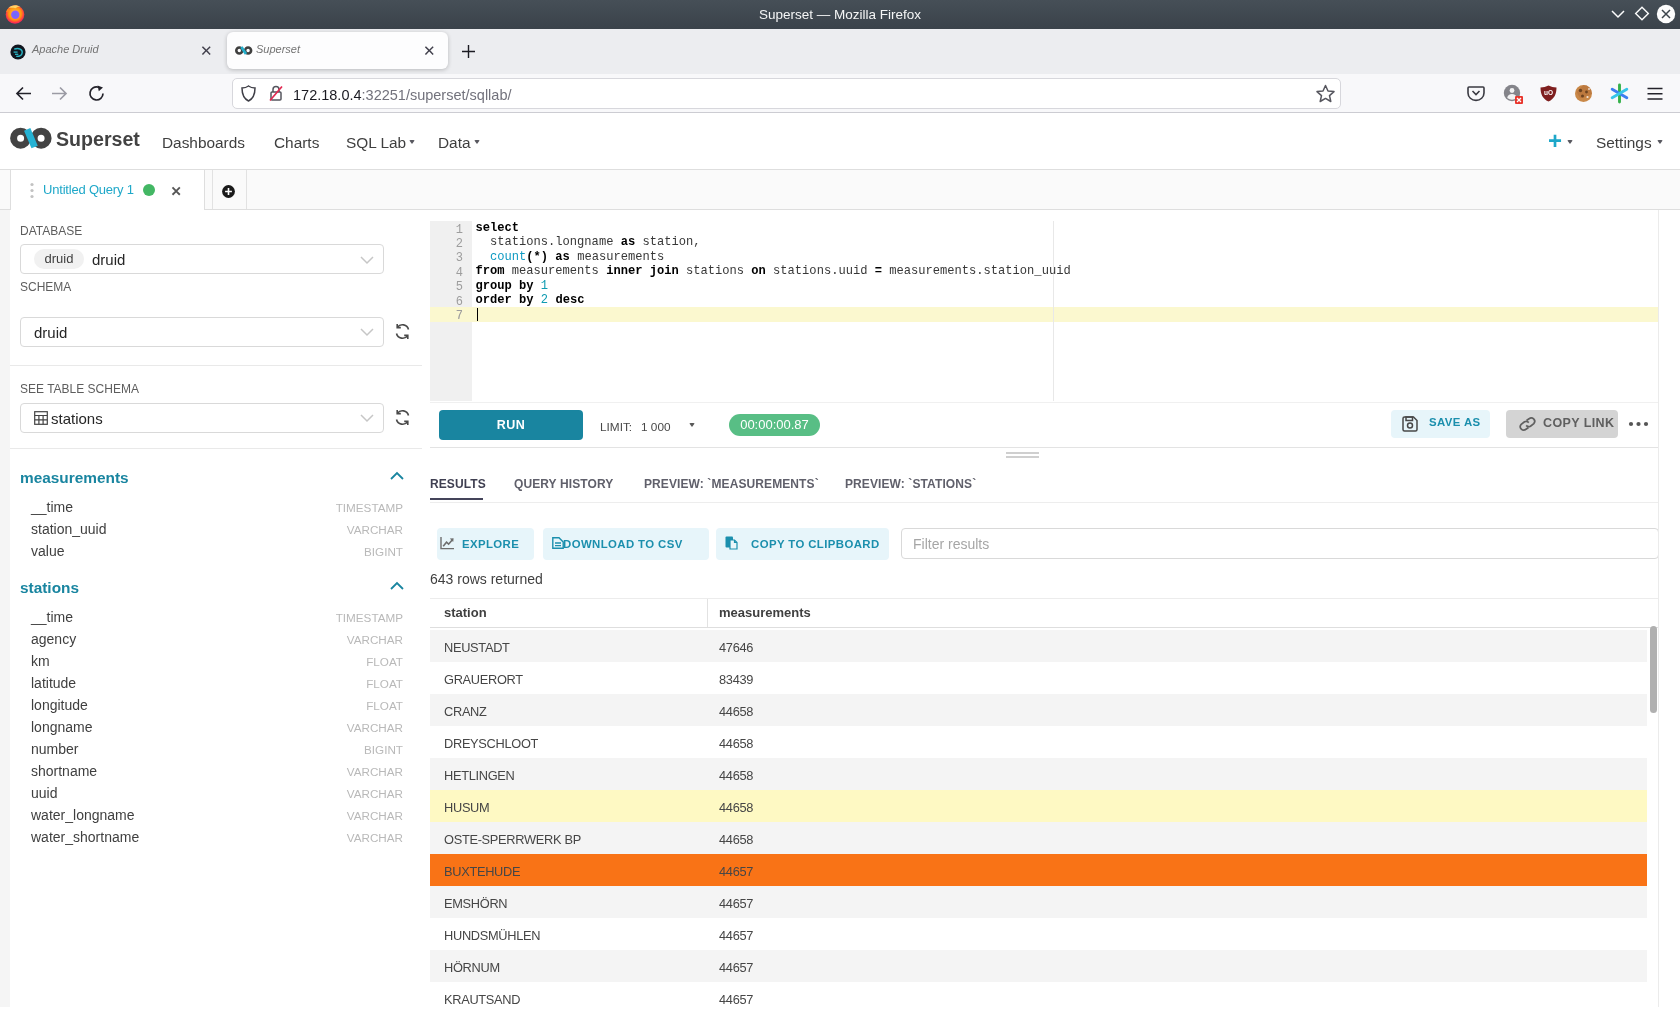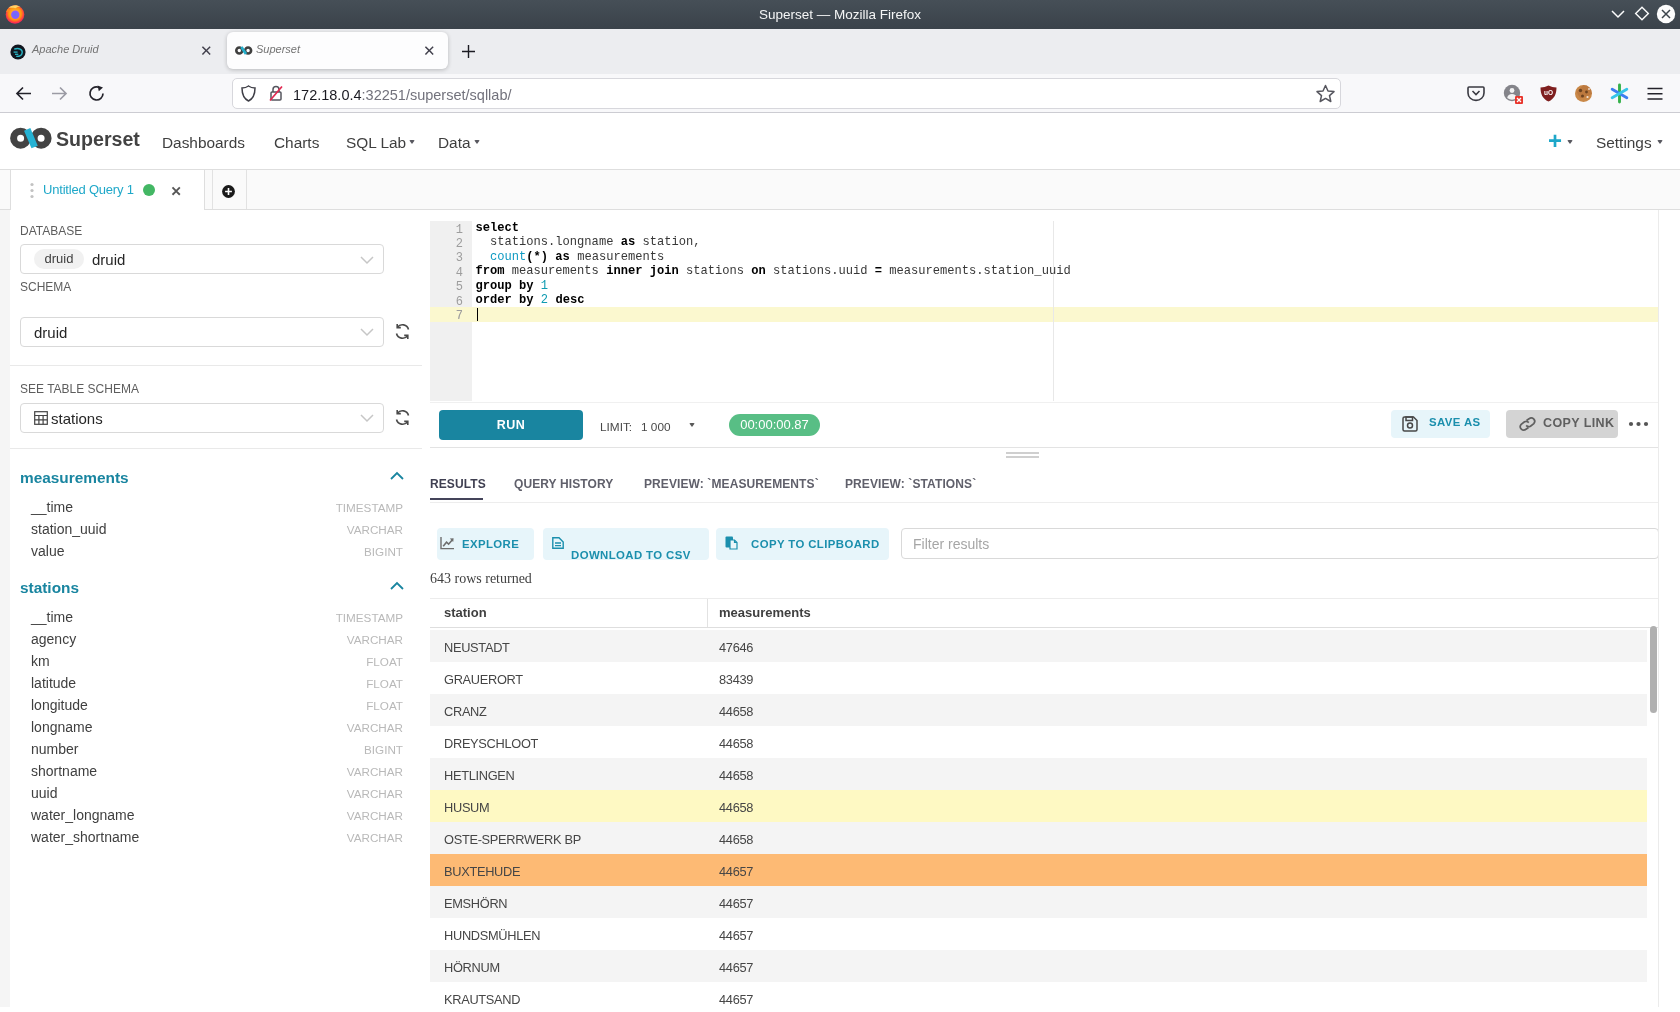--- a/index.html
+++ b/index.html
@@ -224,29 +224,29 @@
 <div class="abs" style="left:430px;top:502px;width:1229px;height:1px;background:#ededed;"></div>
 <div class="abs" style="left:430px;top:498px;width:53px;height:2px;background:#44445a;"></div>
 <div class="abs rtab" style="left:514px;">QUERY HISTORY</div>
 <div class="abs rtab" style="left:644px;">PREVIEW: `MEASUREMENTS`</div>
 <div class="abs rtab" style="left:845px;">PREVIEW: `STATIONS`</div>
 
 <div class="abs tealbtn actbtn" style="left:437px;width:97px;">
     <span style="position:absolute;left:25px;top:10px;">EXPLORE</span>
   </div>
 <div class="abs tealbtn actbtn" style="left:543px;width:166px;">
-    <span style="position:absolute;left:28px;top:10px;margin-top:11px;">DOWNLOAD TO CSV</span>
+    <span style="position:absolute;left:20px;top:10px;">DOWNLOAD TO CSV</span>
   </div>
 <div class="abs tealbtn actbtn" style="left:716px;width:173px;">
     <span style="position:absolute;left:35px;top:10px;">COPY TO CLIPBOARD</span>
   </div>
 <div class="abs" id="filterbox"></div>
 <div class="abs" style="left:913px;top:536px;font-size:14px;color:#a6a6a6;">Filter results</div>
 
-<div class="abs" style="left:430px;top:571px;font-size:14px;color:#3f3f3f;font-family:Liberation Serif, serif;">643 rows returned</div>
+<div class="abs" style="left:430px;top:571px;font-size:14px;color:#3f3f3f;">643 rows returned</div>
 
 <div class="abs" id="tblhdr"></div>
 <div class="abs" style="left:444px;top:605px;font-size:13px;font-weight:bold;color:#3f3f3f;">station</div>
 <div class="abs" style="left:719px;top:605px;font-size:13px;font-weight:bold;color:#3f3f3f;">measurements</div>
 <div class="abs" style="left:707px;top:599px;width:1px;height:28px;background:#e2e2e2;"></div>
 <div id="tbody">
     <div class="abs trow" style="top:630px;background:#f4f4f4;">
       <span class="c1">NEUSTADT</span>
       <span class="c2">47646</span>
     </div>
@@ -267,21 +267,21 @@
       <span class="c2">44658</span>
     </div>
     <div class="abs trow" style="top:790px;background:#fef9c3;">
       <span class="c1">HUSUM</span>
       <span class="c2">44658</span>
     </div>
     <div class="abs trow" style="top:822px;background:#f4f4f4;">
       <span class="c1">OSTE-SPERRWERK BP</span>
       <span class="c2">44658</span>
     </div>
-    <div class="abs trow" style="top:854px;background:#fdba74;">
+    <div class="abs trow" style="top:854px;background:#f97316;">
       <span class="c1">BUXTEHUDE</span>
       <span class="c2">44657</span>
     </div>
     <div class="abs trow" style="top:886px;background:#f4f4f4;">
       <span class="c1">EMSHÖRN</span>
       <span class="c2">44657</span>
     </div>
     <div class="abs trow" style="top:918px;background:#ffffff;">
       <span class="c1">HUNDSMÜHLEN</span>
       <span class="c2">44657</span>

